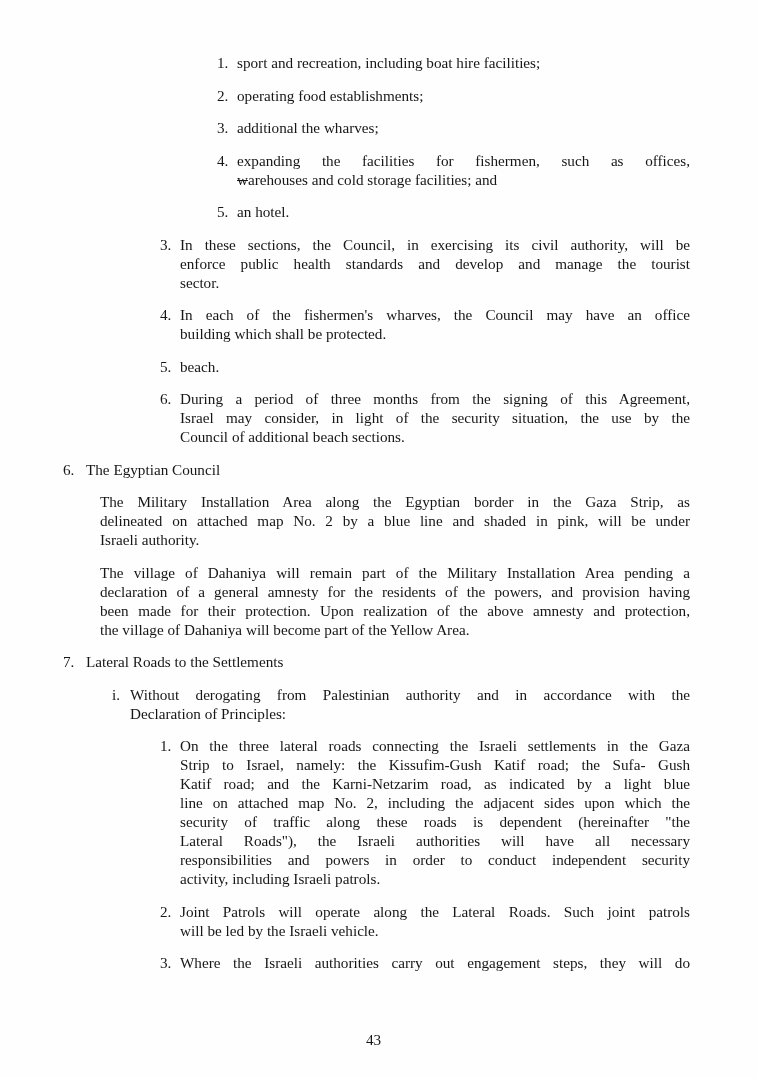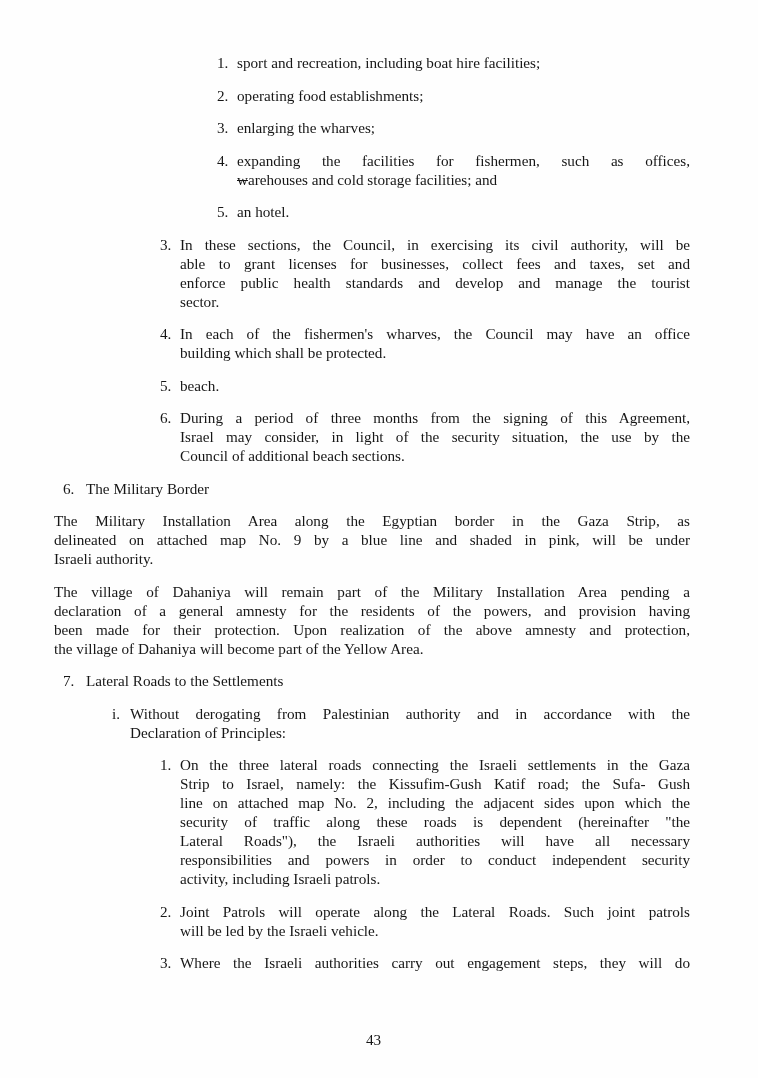--- a/index.html
+++ b/index.html
@@ -20,21 +20,21 @@
   }
   .content {
     padding-top: 53px;
   }
   .block {
     position: relative;
     margin-bottom: 13.5px;
     margin-right: 68px;
   }
   .t-h  { margin-left: 86px; }
-  .t-p  { margin-left: 54px; }
+  .t-p  { margin-left: 100px; }
   .t-i  { margin-left: 130px; }
   .t-n2 { margin-left: 180px; }
   .t-n3 { margin-left: 237px; }
 
   .marker {
     position: absolute;
     top: 0;
     white-space: nowrap;
   }
   .t-h  .marker { left: -23px; }
@@ -74,61 +74,60 @@
       <div class="block t-n3">
     <span class="marker">1.</span>
   <div class="text-line last">sport and recreation, including boat hire facilities;</div>
       </div>
       <div class="block t-n3">
     <span class="marker">2.</span>
   <div class="text-line last">operating food establishments;</div>
       </div>
       <div class="block t-n3">
     <span class="marker">3.</span>
-  <div class="text-line last">enlarging the wharves;</div>
+  <div class="text-line last">additional the wharves;</div>
       </div>
       <div class="block t-n3">
     <span class="marker">4.</span>
   <div class="text-line">expanding the facilities for fishermen, such as offices,</div>
         <div class="text-line last"><span class="strike">w</span>arehouses and cold storage facilities; and</div>
       </div>
       <div class="block t-n3">
     <span class="marker">5.</span>
   <div class="text-line last">an hotel.</div>
       </div>
       <div class="block t-n2">
     <span class="marker">3.</span>
   <div class="text-line">In these sections, the Council, in exercising its civil authority, will be</div>
-        <div class="text-line">able to grant licenses for businesses, collect fees and taxes, set and</div>
         <div class="text-line">enforce public health standards and develop and manage the tourist</div>
         <div class="text-line last">sector.</div>
       </div>
       <div class="block t-n2">
     <span class="marker">4.</span>
   <div class="text-line">In each of the fishermen's wharves, the Council may have an office</div>
         <div class="text-line last">building which shall be protected.</div>
       </div>
       <div class="block t-n2">
     <span class="marker">5.</span>
         <div class="text-line last">beach.</div>
       </div>
       <div class="block t-n2">
     <span class="marker">6.</span>
   <div class="text-line">During a period of three months from the signing of this Agreement,</div>
         <div class="text-line">Israel may consider, in light of the security situation, the use by the</div>
         <div class="text-line last">Council of additional beach sections.</div>
       </div>
       <div class="block t-h">
     <span class="marker">6.</span>
-  <div class="text-line last">The Military Border</div>
+  <div class="text-line last">The Egyptian Council</div>
       </div>
       <div class="block t-p">
 
   <div class="text-line">The Military Installation Area along the Egyptian border in the Gaza Strip, as</div>
-        <div class="text-line">delineated on attached map No. 9 by a blue line and shaded in pink, will be under</div>
+        <div class="text-line">delineated on attached map No. 2 by a blue line and shaded in pink, will be under</div>
         <div class="text-line last">Israeli authority.</div>
       </div>
       <div class="block t-p">
 
   <div class="text-line">The village of Dahaniya will remain part of the Military Installation Area pending a</div>
         <div class="text-line">declaration of a general amnesty for the residents of the powers, and provision having</div>
         <div class="text-line">been made for their protection. Upon realization of the above amnesty and protection,</div>
         <div class="text-line last">the village of Dahaniya will become part of the Yellow Area.</div>
       </div>
       <div class="block t-h">
@@ -137,20 +136,21 @@
       </div>
       <div class="block t-i">
     <span class="marker">i.</span>
   <div class="text-line">Without derogating from Palestinian authority and in accordance with the</div>
         <div class="text-line last">Declaration of Principles:</div>
       </div>
       <div class="block t-n2">
     <span class="marker">1.</span>
   <div class="text-line">On the three lateral roads connecting the Israeli settlements in the Gaza</div>
         <div class="text-line">Strip to Israel, namely: the Kissufim-Gush Katif road; the Sufa- Gush</div>
+        <div class="text-line">Katif road; and the Karni-Netzarim road, as indicated by a light blue</div>
         <div class="text-line">line on attached map No. 2, including the adjacent sides upon which the</div>
         <div class="text-line">security of traffic along these roads is dependent (hereinafter "the</div>
         <div class="text-line">Lateral Roads"), the Israeli authorities will have all necessary</div>
         <div class="text-line">responsibilities and powers in order to conduct independent security</div>
         <div class="text-line last">activity, including Israeli patrols.</div>
       </div>
       <div class="block t-n2">
     <span class="marker">2.</span>
   <div class="text-line">Joint Patrols will operate along the Lateral Roads. Such joint patrols</div>
         <div class="text-line last">will be led by the Israeli vehicle.</div>

